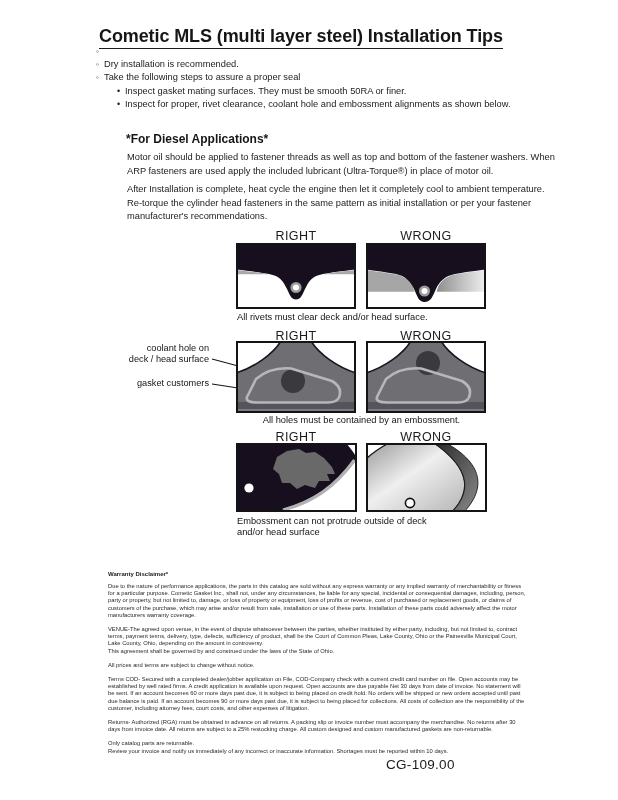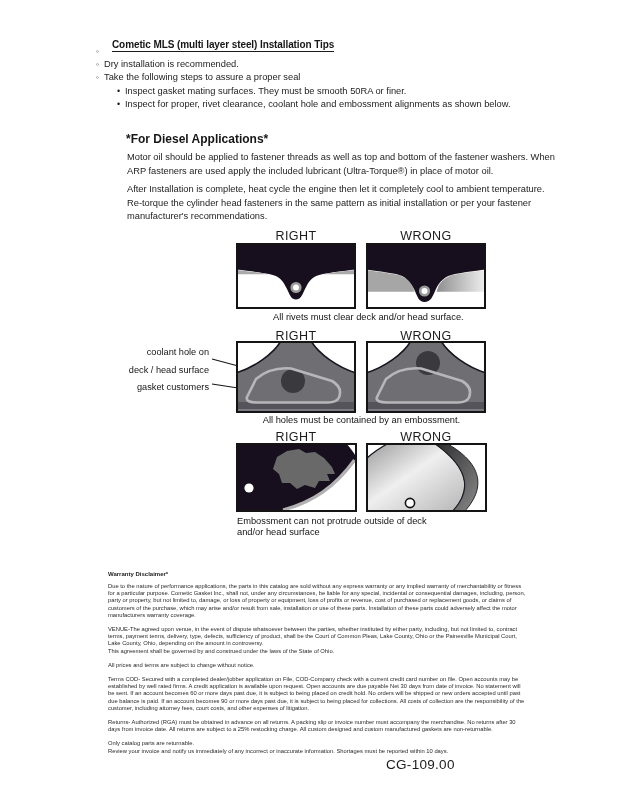--- a/index.html
+++ b/index.html
@@ -1,40 +1,40 @@
 <!DOCTYPE html>
 <html><head>
 <meta charset="utf-8">
 <style>
   html,body{margin:0;padding:0;background:#ffffff;}
   .page{position:relative;width:618px;height:800px;background:#ffffff;overflow:hidden;
         font-family:"Liberation Sans","DejaVu Sans",sans-serif;color:#1c1c1c;}
 
-  .title{position:absolute;left:96px;top:23px;margin:16px;font-size:10px;font-weight:bold;
+  .title{position:absolute;left:96px;top:23px;margin:3px;font-size:18px;font-weight:bold;
          letter-spacing:-0.1px;color:#161616;}
   .title span{display:inline-block;border-bottom:1.7px solid #1a1a1a;padding-bottom:1px;}
 
   .bullets{position:absolute;left:96px;top:45px;width:480px;font-size:9.3px;line-height:13.2px;}
   .li{display:flex;}
   .li .mark{width:8px;flex:0 0 8px;font-size:8px;line-height:13.2px;color:#1c1c1c;}
   .li.sub{margin-left:21px;}
   .li.sub .mark{font-size:9px;}
 
   .sechead{position:absolute;left:110px;top:116px;margin:16px;font-size:12px;font-weight:bold;color:#161616;}
   .para{position:absolute;left:110px;width:432px;margin:17px;font-size:9.3px;line-height:13.6px;}
   .p1{top:134px;}
   .p2{top:166px;}
   .pnote{top:211px;}
 
   .fig-label{position:absolute;width:120px;text-align:center;font-size:12.5px;font-weight:normal;
              letter-spacing:0.4px;color:#1b1b1b;}
   .figbox{position:absolute;line-height:0;}
   .caption{position:absolute;font-size:9.3px;line-height:11px;color:#141414;white-space:pre-line;}
 
-  .callout{position:absolute;width:112px;text-align:right;font-size:9.2px;line-height:18px;
+  .callout{position:absolute;width:112px;text-align:right;font-size:9.2px;line-height:11px;
            color:#141414;white-space:pre-line;}
   .overlay{position:absolute;pointer-events:none;}
 
   .fineprint{position:absolute;left:108px;top:571px;width:420px;color:#2a2a2a;}
   .fineprint h2{margin:0 0 6px 0;font-size:6px;font-weight:bold;color:#1c1c1c;}
   .fineprint p{margin:0 0 7px 0;font-size:5.8px;line-height:7.2px;white-space:pre-line;}
 
   .pagecode{position:absolute;left:386px;top:757px;font-size:13.5px;letter-spacing:0.3px;color:#1b1b1b;}
 </style>
 </head>
@@ -96,21 +96,21 @@
       <rect width="120" height="66" fill="#ffffff"></rect>
       <path d="M0,27 C12,28.5 22,30 30,31.5 C39,33.5 44,38 46.5,43 L48.5,48.8 L0,48.8 Z" fill="#a6a6a6"></path>
       <path d="M120,27 C107,28.5 97,30 89,31.5 C80,33.5 75,38 72.5,43 L70.5,48.8 L120,48.8 Z" fill="url(#r1g)"></path>
       <path d="M0,0 H120 V26.5 C107,28 97,29.5 89,31 C79,33 73.5,38 69.5,47 C66.5,54 64.5,59 58.5,59 C53,59 51.5,54 48.5,47 C44.5,38 39,33 30,31 C22,29.5 12,28 0,26.5 Z" fill="#170f1d"></path>
       <circle cx="58.5" cy="48" r="6.3" fill="#9b9b9b" stroke="#16101c" stroke-width="1.4"></circle>
       <circle cx="58.5" cy="48" r="3" fill="#ffffff"></circle>
       <rect x="1" y="1" width="118" height="64" fill="none" stroke="#141414" stroke-width="2"></rect>
     </svg>
   </div>
 
-  <div class="caption" style="left:237px;top:312px;margin-left:36px;">All rivets must clear deck and/or head surface.</div>
+  <div class="caption" style="left:237px;top:312px;">All rivets must clear deck and/or head surface.</div>
 
   <div class="fig-label" style="left:236px;top:329px;">RIGHT</div>
   <div class="fig-label" style="left:366px;top:329px;">WRONG</div>
 
   <div class="callout" style="left:97px;top:343px;">coolant hole on
 deck / head surface</div>
   <div class="callout" style="left:97px;top:378px;">gasket customers</div>
 
   <svg class="overlay" style="left:205px;top:350px;" width="105" height="50">
     <line x1="7" y1="9" x2="82" y2="29" stroke="#141414" stroke-width="1.1"></line>

